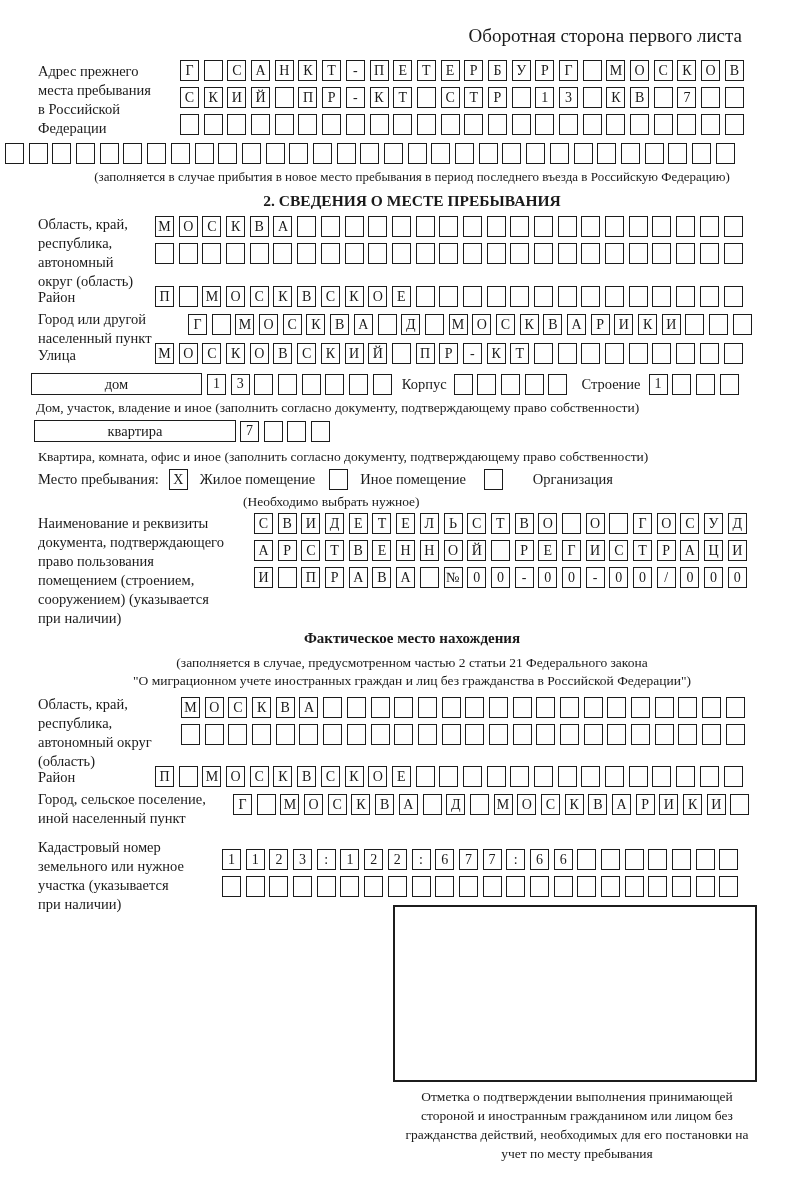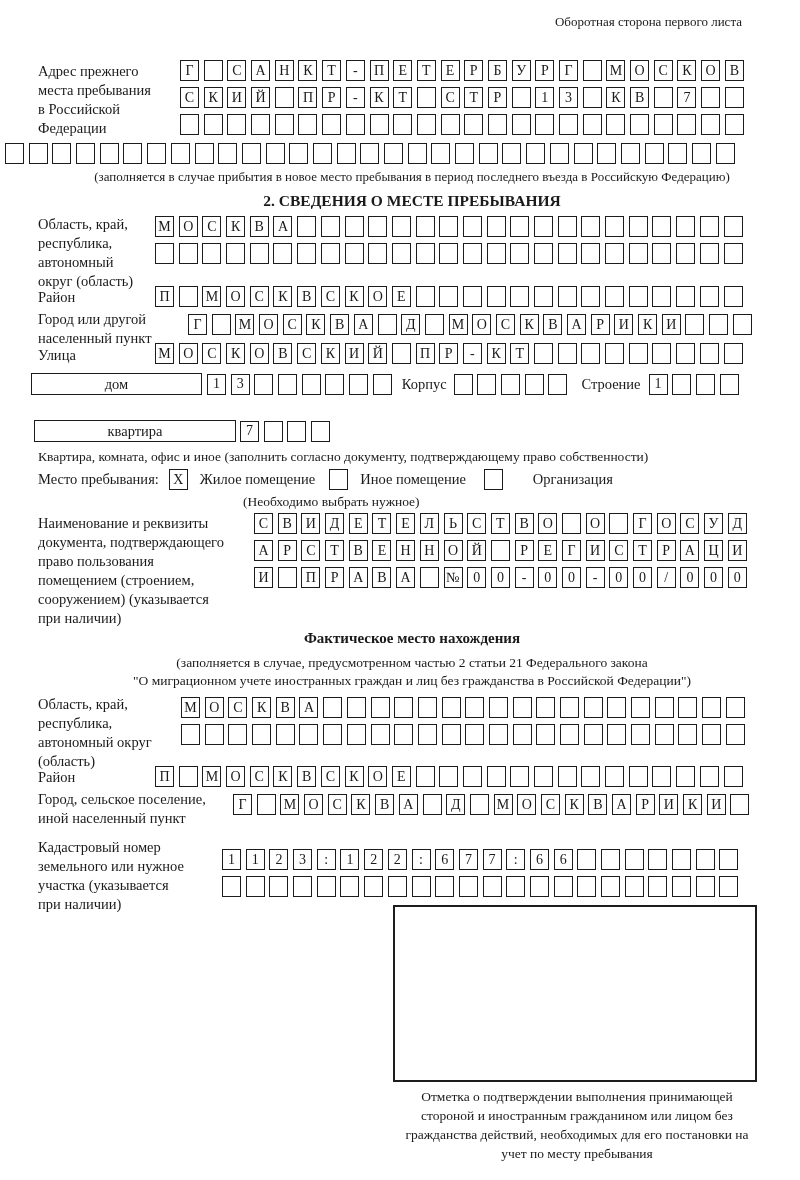--- a/index.html
+++ b/index.html
@@ -3,21 +3,21 @@
 <meta charset="utf-8">
 <style>
   html,body{margin:0;padding:0;background:#ffffff;}
   .page{
     position:relative;width:800px;height:1180px;background:#ffffff;
     color:#1a1a1a;font-family:"Liberation Serif","DejaVu Serif",serif;
     overflow:hidden;
   }
   *{box-sizing:border-box;}
   .abs{position:absolute;}
-  .header-note{top:14px;right:58px;font-size:13px;text-align:right;}
+  .header-note{top:25px;right:58px;font-size:19px;text-align:right;}
   .lbl{font-size:14.5px;line-height:19px;}
   .caption{font-size:13px;}
   .center{left:12px;width:100%;text-align:center;}
   .title{font-weight:bold;font-size:15.5px;}
   .rows{display:flex;flex-direction:column;gap:6px;}
   .boxrow{display:flex;gap:4.7px;}
   .cell{
     width:19px;height:21px;border:1.6px solid #1c1c1c;flex:0 0 19px;
     display:flex;align-items:center;justify-content:center;
     font-size:14px;line-height:1;background:#fff;
@@ -335,20 +335,21 @@
         <span class="cell"></span>
       </div>
     <div class="inlbl" style="margin:0 8px 0 14px;">Строение</div>
     <div class="boxrow">
         <span class="cell">1</span>
         <span class="cell"></span>
         <span class="cell"></span>
         <span class="cell"></span>
       </div>
   </div>
+  <div class="abs small-caption" style="top:400px;left:36px;">Дом, участок, владение и иное (заполнить согласно документу, подтверждающему право собственности)</div>
 
   <div class="abs hrow" style="top:420px;left:34px;">
     <div class="widebox" style="width:202px;margin-right:4px;">квартира</div>
     <div class="boxrow">
         <span class="cell">7</span>
         <span class="cell"></span>
         <span class="cell"></span>
         <span class="cell"></span>
       </div>
   </div>

